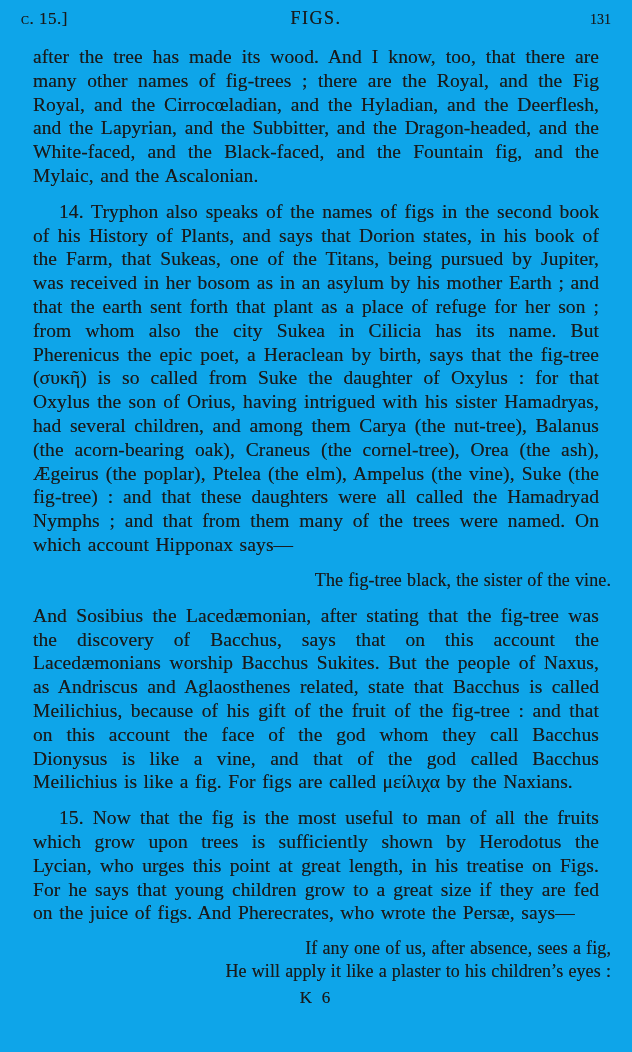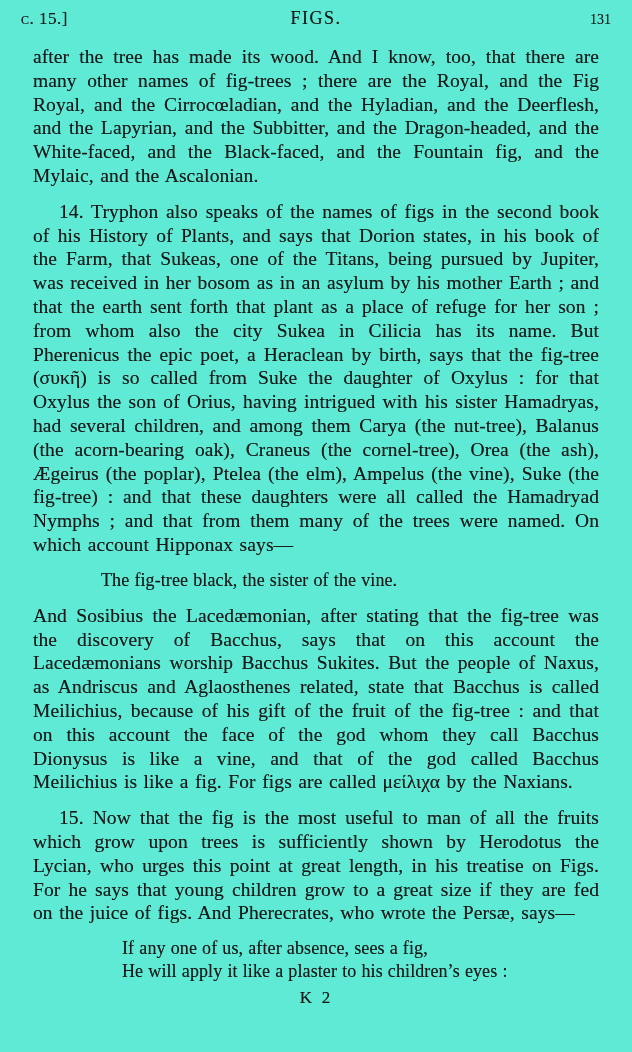--- a/index.html
+++ b/index.html
@@ -6,21 +6,21 @@
 
   html, body {
     width: 632px;
     background: #ffffff;
   }
 
   .page {
     position: relative;
     width: 632px;
     height: 1052px;
-    background: #5eead4;
+    background: #0ea5e9;
     color: #1a1a1a;
     font-family: "Liberation Serif", "DejaVu Serif", serif;
     padding: 8px 21px 6px 21px;
     overflow: hidden;
     
     text-shadow: 0 0 0.35px rgba(20,20,20,0.55);
   }
 
   .running-head {
     display: flex;
@@ -52,21 +52,21 @@
     letter-spacing: 0.1px;
   }
 
   p.par { margin: 12px; }
   p.par.indent { text-indent: 26px; }
 
   .verse {
     margin: 1px 0 1px 80px;
     font-size: 18px;
     line-height: 23px;
-    text-align: left;
+    text-align: right;
     word-spacing: 0.5px;
   }
   .verse.second { margin-left: 101px; margin-top: 3px; }
 
   .signature-mark {
     text-align: center;
     font-size: 17px;
     margin-top: 3px;
     letter-spacing: 2px;
   }
@@ -96,17 +96,17 @@
     <p class="par noindent">And Sosibius the Lacedæmonian, after stating that the fig-tree was the discovery of Bacchus, says that on this account the Lacedæmonians worship Bacchus Sukites. But the people of Naxus, as Andriscus and Aglaosthenes related, state that Bacchus is called Meilichius, because of his gift of the fruit of the fig-tree : and that on this account the face of the god whom they call Bacchus Dionysus is like a vine, and that of the god called Bacchus Meilichius is like a fig. For figs are called μείλιχα by the Naxians.</p>
 
     <p class="par indent">15. Now that the fig is the most useful to man of all the fruits which grow upon trees is sufficiently shown by Herodotus the Lycian, who urges this point at great length, in his treatise on Figs. For he says that young children grow to a great size if they are fed on the juice of figs. And Pherecrates, who wrote the Persæ, says—</p>
 
     <div class="verse second">
       <div>If any one of us, after absence, sees a fig,</div>
       <div>He will apply it like a plaster to his children’s eyes :</div>
     </div>
 
     <div class="signature-mark">
-      <span class="sig">K 2</span>
+      <span class="sig">K 6</span>
     </div>
 
   </div>
 </div>
 
 </body></html>

